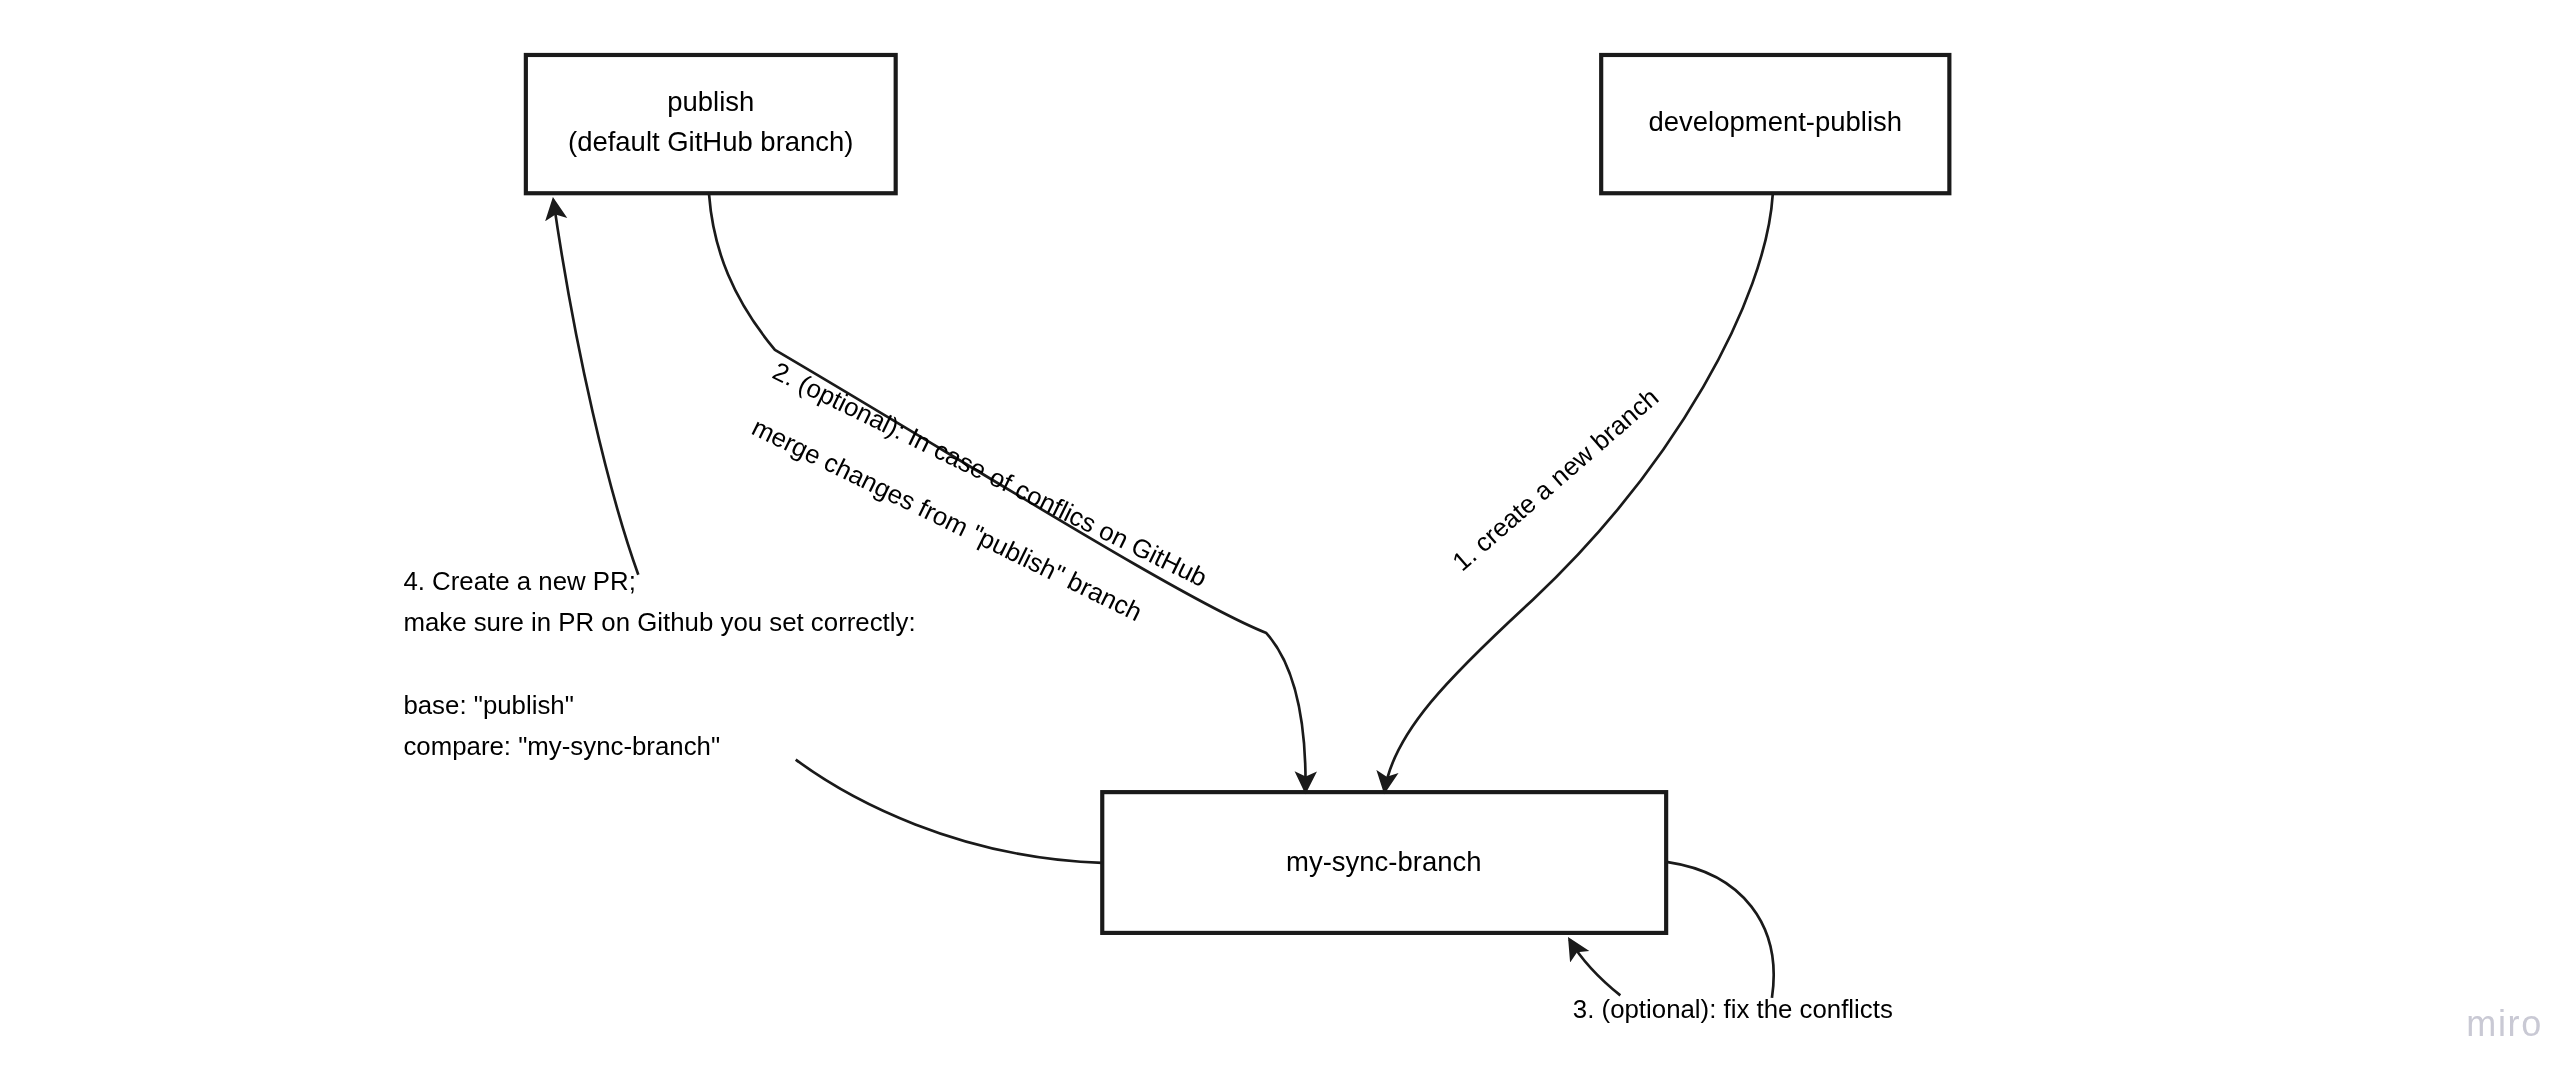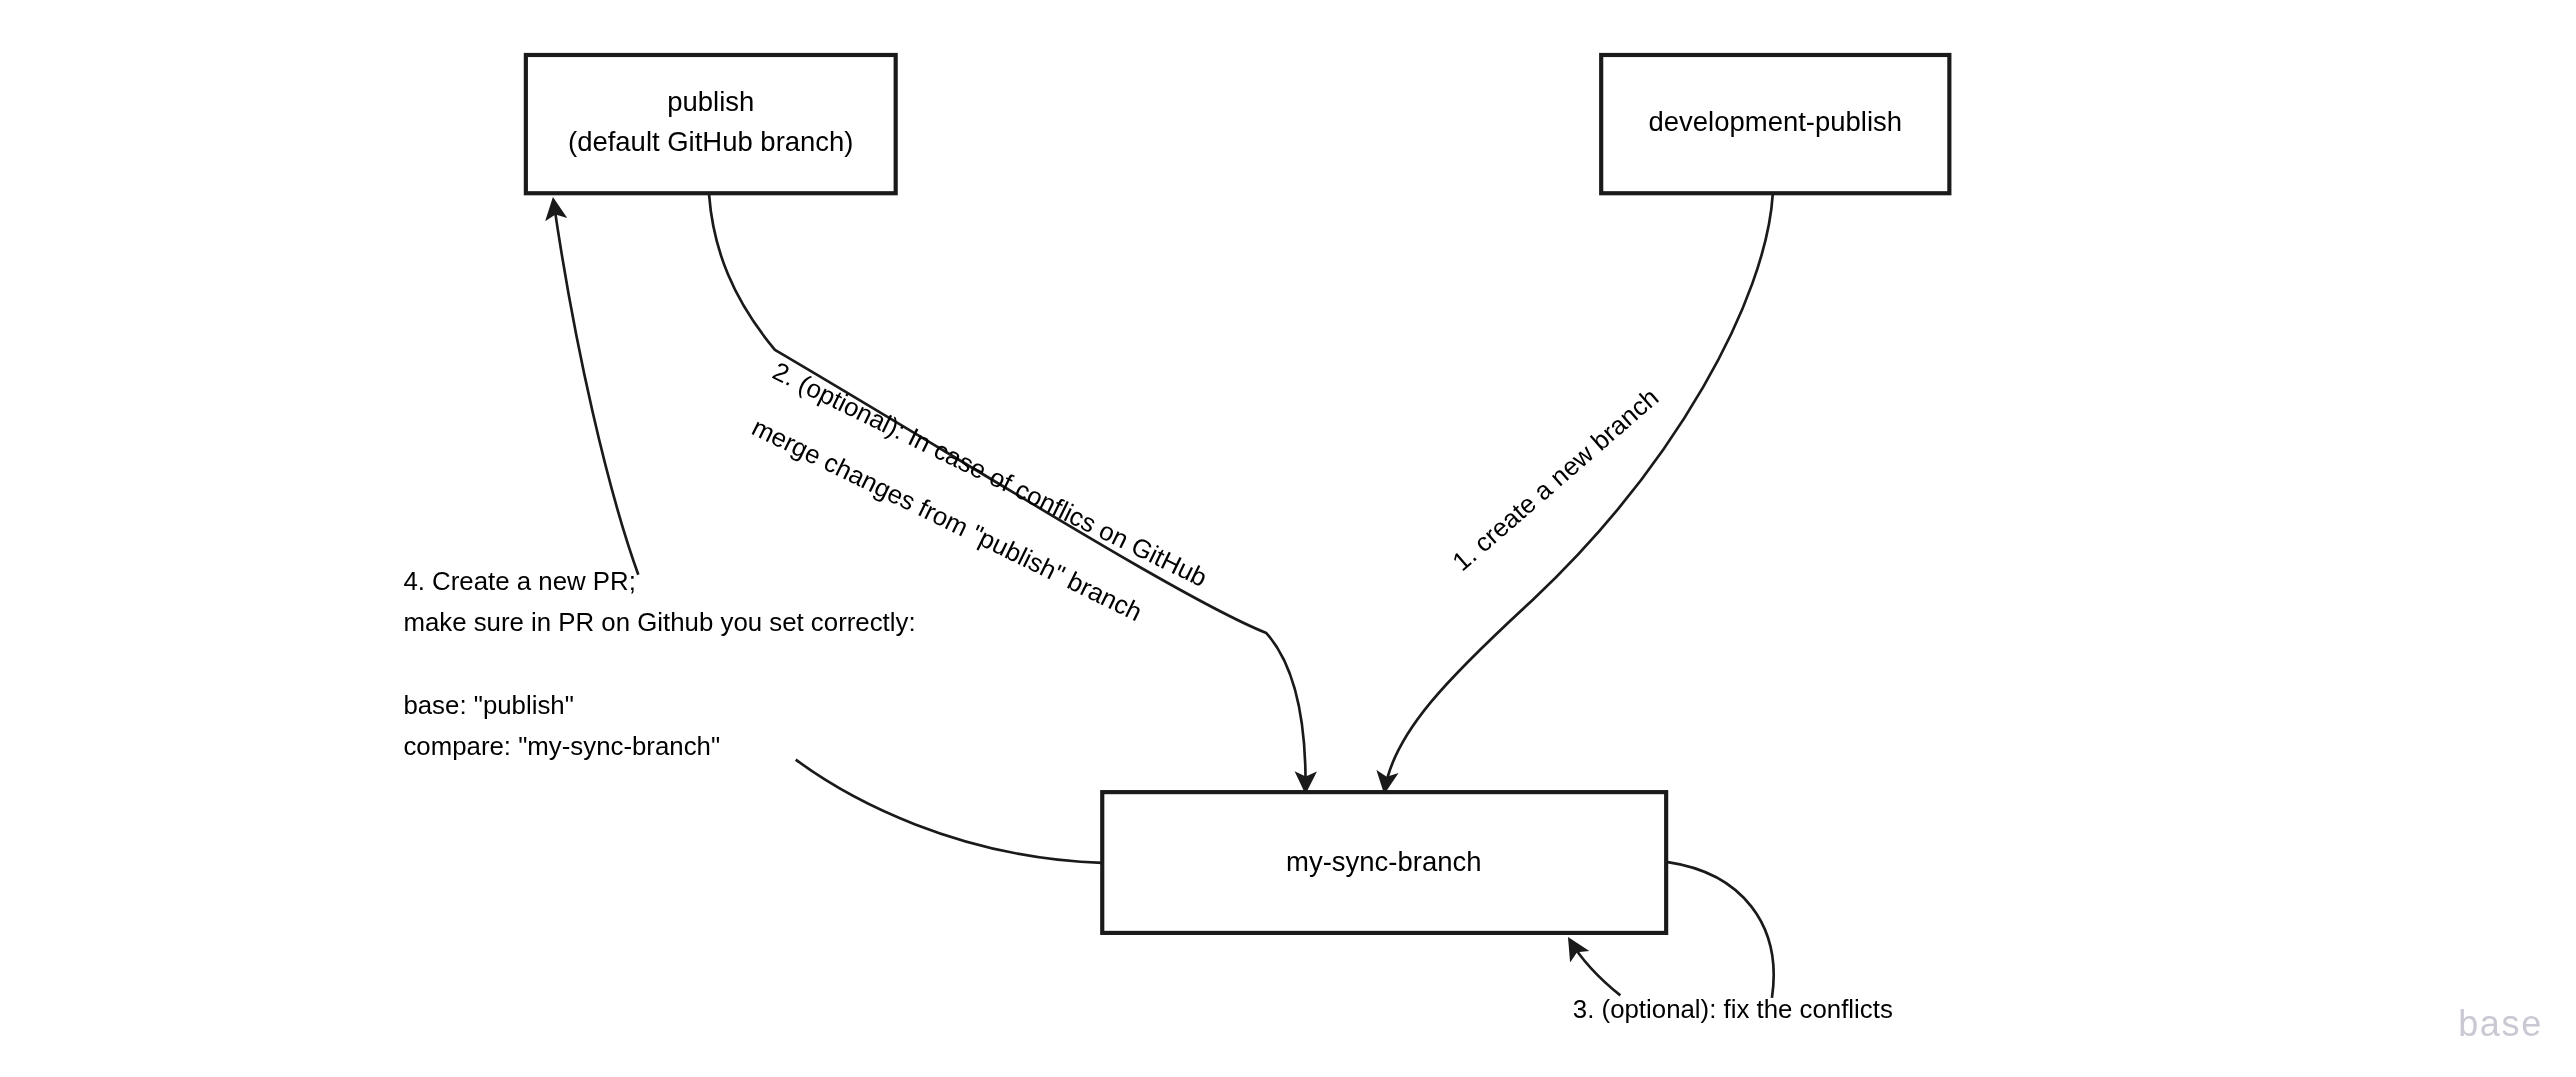--- a/index.html
+++ b/index.html
@@ -115,16 +115,16 @@
     </g>
 
     <g>
       <text class="note-text" x="484" y="708">4. Create a new PR;</text>
       <text class="note-text" x="484" y="758">make sure in PR on Github you set correctly:</text>
       <text class="note-text" x="484" y="857">base: "publish"</text>
       <text class="note-text" x="484" y="907">compare: "my-sync-branch"</text>
     </g>
   </svg>
 
-  <div class="watermark">base</div>
+  <div class="watermark">miro</div>
 
 </div>
 
 
 </body></html>

